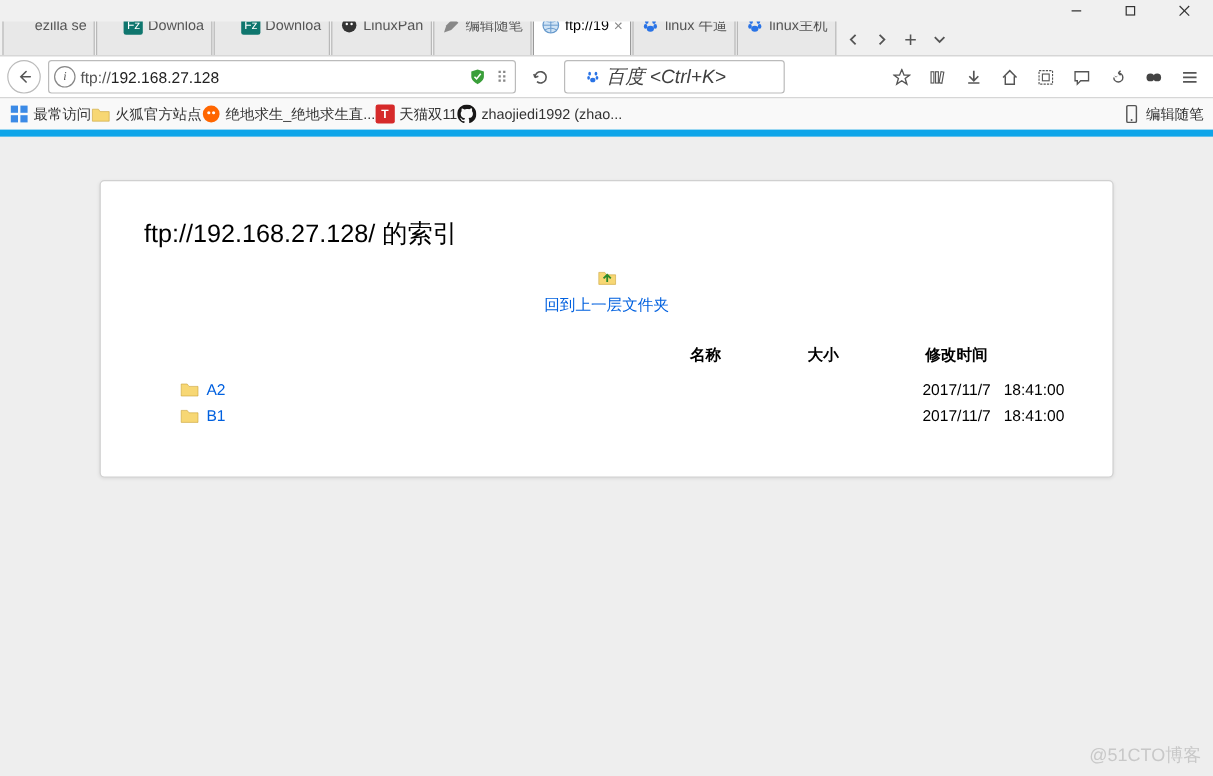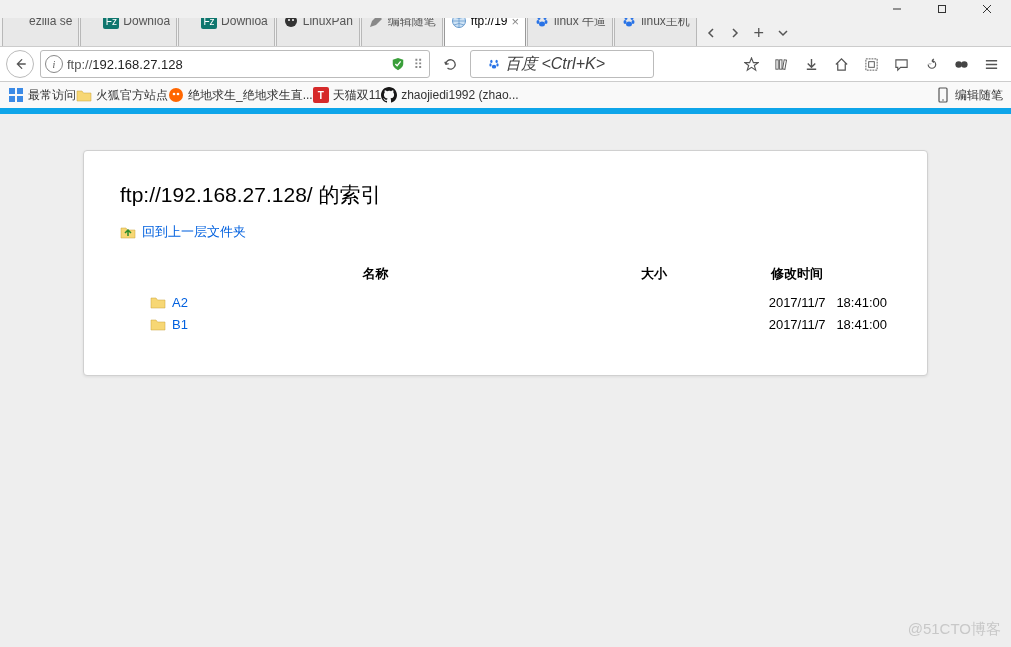--- a/index.html
+++ b/index.html
@@ -26,25 +26,25 @@
   .searchbar{flex:0 0 150px;height:26px;border:1px solid #bbb;border-radius:3px;display:flex;align-items:center;background:#fff;padding:0 16px;font-size:16px;color:#404040;}
   .searchbar .baidu{width:14px;height:14px;margin-right:4px;}
   .righticons{display:flex;align-items:center;gap:2px;margin-left:auto;}
   .bookbar{height:26px;background:#f9f9f9;border-bottom:6px solid #0ea5e9;display:flex;align-items:center;padding:0 8px;gap:0;font-size:12px;}
   .bm{display:flex;align-items:center;gap:4px;color:#333;white-space:nowrap;}
   .bm .bmicon{width:16px;height:16px;display:flex;align-items:center;justify-content:center;}
   .spacer{flex:1;}
   .content{background:#eeeeee;height:calc(100% - 18px - 28px - 34px - 26px);overflow:auto;padding:36px 0 0 0;}
   .card{width:845px;margin:0 auto;background:#fff;border:1px solid #d0d0d0;border-radius:4px;box-shadow:0 1px 3px rgba(0,0,0,.08);padding:30px 36px 40px;box-sizing:border-box;}
   .card h1{font-size:21px;font-weight:normal;margin:0 0 14px;}
-  .uplink{display:flex;align-items:center;gap:6px;margin-bottom:20px;}
+  .uplink{display:flex;align-items:center;gap:6px;margin-bottom:20px;flex-direction:column;}
   .uplink a{color:#0060df;text-decoration:none;font-size:13px;}
   .uplink .upicon{width:16px;height:16px;}
   table.listing{width:100%;border-collapse:collapse;font-size:13px;}
-  table.listing th{text-align:center;font-weight:bold;padding:4px 4px 8px;}
+  table.listing th{text-align:right;font-weight:bold;padding:4px 4px 8px;}
   table.listing th.size{width:90px;}
   table.listing th.mod{text-align:right;width:180px;}
   table.listing td{padding:3px 4px;}
   table.listing td.name{padding-left:30px;}
   table.listing td.name a{color:#0060df;text-decoration:none;}
   table.listing td.name .fld{width:16px;height:16px;display:inline-block;vertical-align:-3px;margin-right:6px;}
   table.listing td.mod{text-align:right;white-space:nowrap;}
   .watermark{position:absolute;right:10px;bottom:8px;color:#c8c8c8;font-size:15px;}
   .foldersvg{fill:#f7d774;stroke:#caa33a;stroke-width:.5;}
   .fz{background:#0f766e;color:#fff;font-weight:normal;font-size:10px;border-radius:2px;margin-left:16px;}

